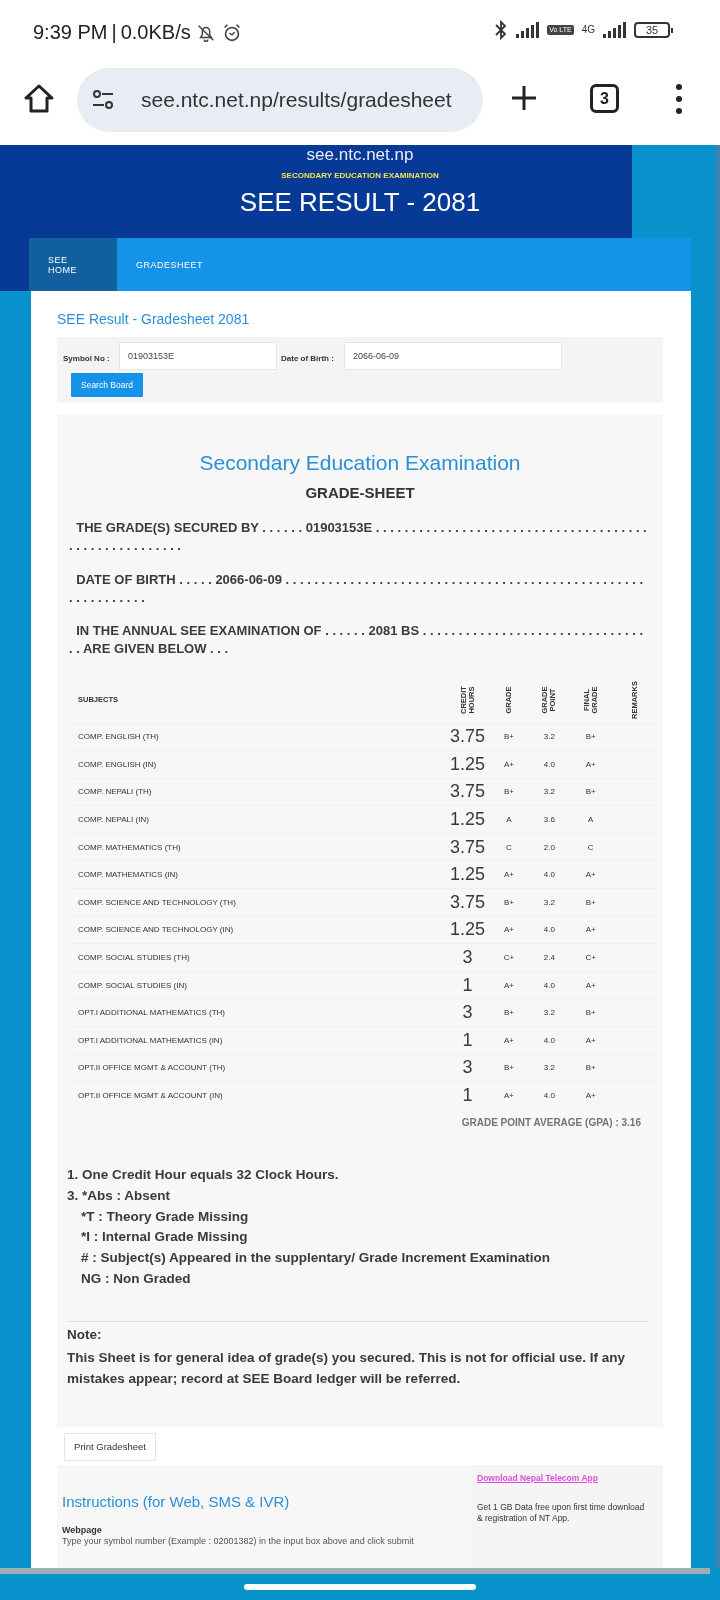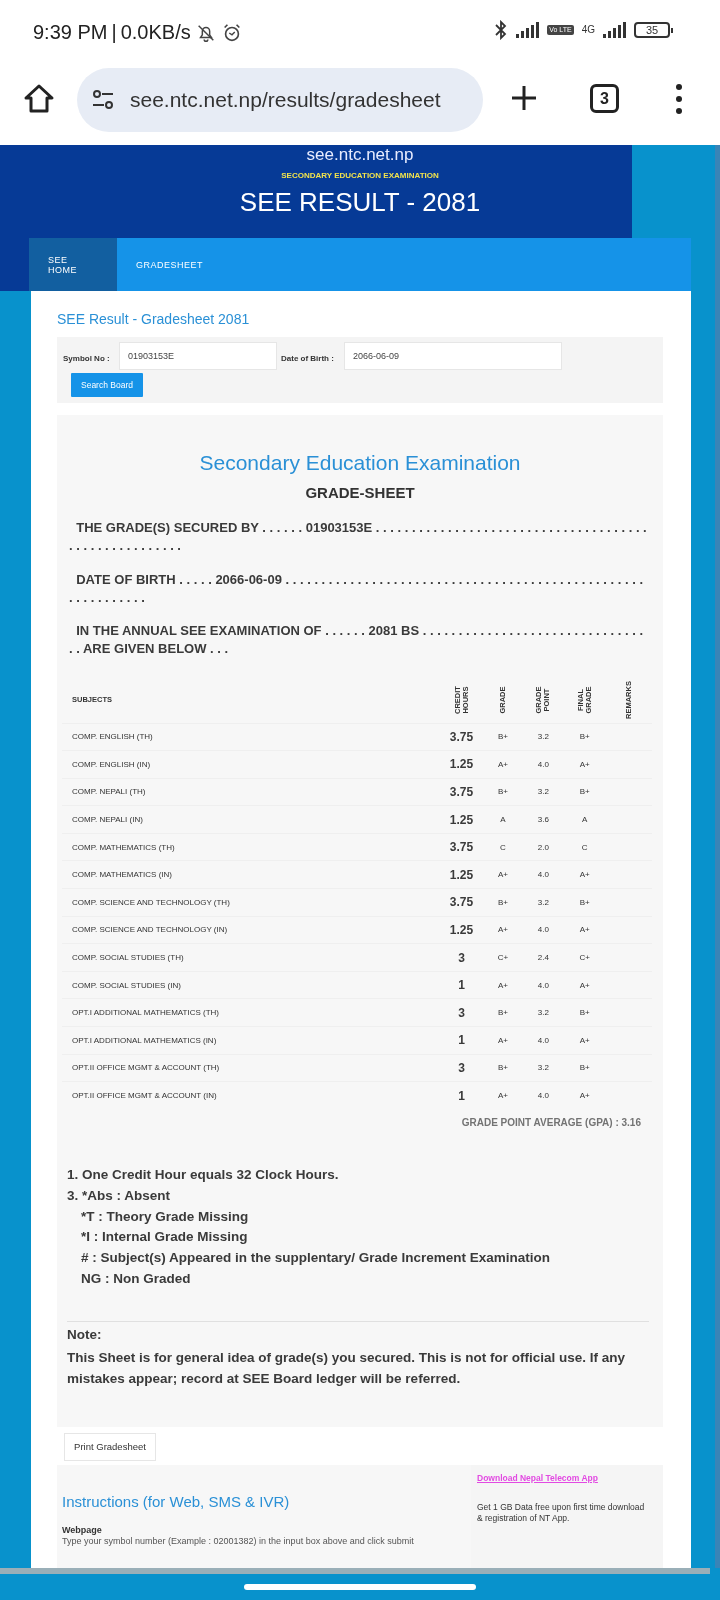--- a/index.html
+++ b/index.html
@@ -15,21 +15,21 @@
   .volte { font-size: 7px; background: #444; color: #fff; padding: 1px 2px; border-radius: 2px; line-height: 8px; text-align: center; }
   .lte4g { font-size: 10px; color: #333; line-height: 10px; }
   .battery { width: 36px; height: 16px; border: 2px solid #333; border-radius: 4px; font-size: 11px; text-align: center; line-height: 12px; position: relative; }
   .battery::after { content: ""; position: absolute; right: -5px; top: 4px; width: 2px; height: 5px; background: #333; }
 
   
   .browserbar { position: absolute; top: 64px; left: 0; width: 720px; height: 80px; background: #fff; }
   .home-btn { position: absolute; left: 22px; top: 18px; width: 34px; height: 34px; }
   .urlbar { position: absolute; left: 77px; top: 4px; width: 406px; height: 64px; border-radius: 32px; background: #e7ecf5; display: flex; align-items: center; }
   .url-tune { margin-left: 14px; width: 24px; height: 24px; }
-  .url-text { margin-left: 15px; font-size: 21px; color: #333; }
+  .url-text { margin-left: 26px; font-size: 21px; color: #333; }
   .newtab-btn { position: absolute; left: 508px; top: 18px; width: 32px; height: 32px; }
   .tabs-btn { position: absolute; left: 590px; top: 20px; width: 29px; height: 29px; border: 3px solid #222; border-radius: 6px; font-size: 16px; font-weight: bold; text-align: center; line-height: 23px; color: #222; }
   .menu-btn { position: absolute; left: 675px; top: 20px; width: 8px; height: 30px; display: flex; flex-direction: column; justify-content: space-between; align-items: center; }
   .menu-btn i { display: block; width: 6px; height: 6px; border-radius: 50%; background: #222; }
 
   
   .page { position: absolute; top: 145px; left: 0; width: 720px; height: 1455px; background: #0892cc; overflow: hidden; }
   .hero { position: absolute; top: 0; left: 0; width: 632px; height: 146px; background: #063a96; }
   .site-name { position: absolute; top: 0; width: 720px; text-align: center; color: #e8ecff; font-size: 17px; }
   .hero-sub { position: absolute; top: 26px; width: 720px; text-align: center; color: #f2e34c; font-size: 8px; font-weight: bold; }
@@ -44,27 +44,27 @@
   .search-form { position: absolute; top: 46px; left: 26px; width: 606px; height: 66px; background: #f4f4f4; }
   .f-label { position: absolute; font-size: 8px; font-weight: bold; color: #333; }
   .f-input { position: absolute; height: 28px; background: #fff; border: 1px solid #e6e6e6; font-size: 9px; color: #444; padding-left: 8px; line-height: 26px; font-family: "Liberation Sans", sans-serif; }
   .search-btn { position: absolute; top: 36px; left: 14px; width: 72px; height: 24px; background: #1593e8; color: #fff; font-size: 8.5px; border: none; border-radius: 1px; text-align: center; line-height: 24px; }
 
   .sheet { position: absolute; top: 124px; left: 26px; width: 606px; height: 1012px; background: #f7f7f7; }
   .sheet-h1 { position: absolute; top: 36px; width: 606px; text-align: center; color: #2a90d6; font-size: 21px; }
   .sheet-h2 { position: absolute; top: 69px; width: 606px; text-align: center; color: #333; font-size: 15px; font-weight: bold; }
   .decl { position: absolute; left: 12px; width: 580px; font-size: 13px; font-weight: bold; color: #3a3a3a; line-height: 18px; word-break: break-all; }
 
-  table.grades { position: absolute; top: 262px; left: 5px; width: 590px; border-collapse: collapse; }
+  table.grades { position: absolute; top: 262px; left: 11px; width: 590px; border-collapse: collapse; }
   table.grades th { font-size: 7.5px; font-weight: bold; color: #333; height: 46px; vertical-align: middle; }
   table.grades th.subj { text-align: left; padding-left: 10px; }
   .vert { display: inline-block; transform: rotate(-90deg); white-space: nowrap; line-height: 8px; text-align: center; }
   table.grades td { height: 27.6px; font-size: 8px; color: #333; text-align: center; border-top: 1px solid #efefef; }
   table.grades td.subj { text-align: left; padding-left: 10px; }
-  table.grades td.ch { font-size: 12px; font-weight: bold; color: #3a3a3a; }
+  table.grades td.ch { font-size: 18px; font-weight: normal; color: #3a3a3a; }
   table.grades td.g { font-size: 8px; }
 
   .gpa { position: absolute; top: 702px; right: 22px; font-size: 10px; font-weight: bold; color: #737373; }
   .legend { position: absolute; top: 750px; left: 10px; font-size: 13.5px; font-weight: bold; color: #3a3a3a; line-height: 20.8px; }
   .legend .ind { padding-left: 14px; }
   .hr { position: absolute; top: 906px; left: 10px; width: 582px; height: 1px; background: #e0e0e0; }
   .note-label { position: absolute; top: 912px; left: 10px; font-size: 13.5px; font-weight: bold; color: #3a3a3a; }
   .note-text { position: absolute; top: 932px; left: 10px; width: 585px; font-size: 13.5px; font-weight: bold; color: #3a3a3a; line-height: 21px; }
 
   .print-btn { position: absolute; top: 1142px; left: 33px; width: 92px; height: 28px; border: 1px solid #e6e6e6; background: #fff; font-size: 9.5px; color: #333; text-align: center; line-height: 26px; }

